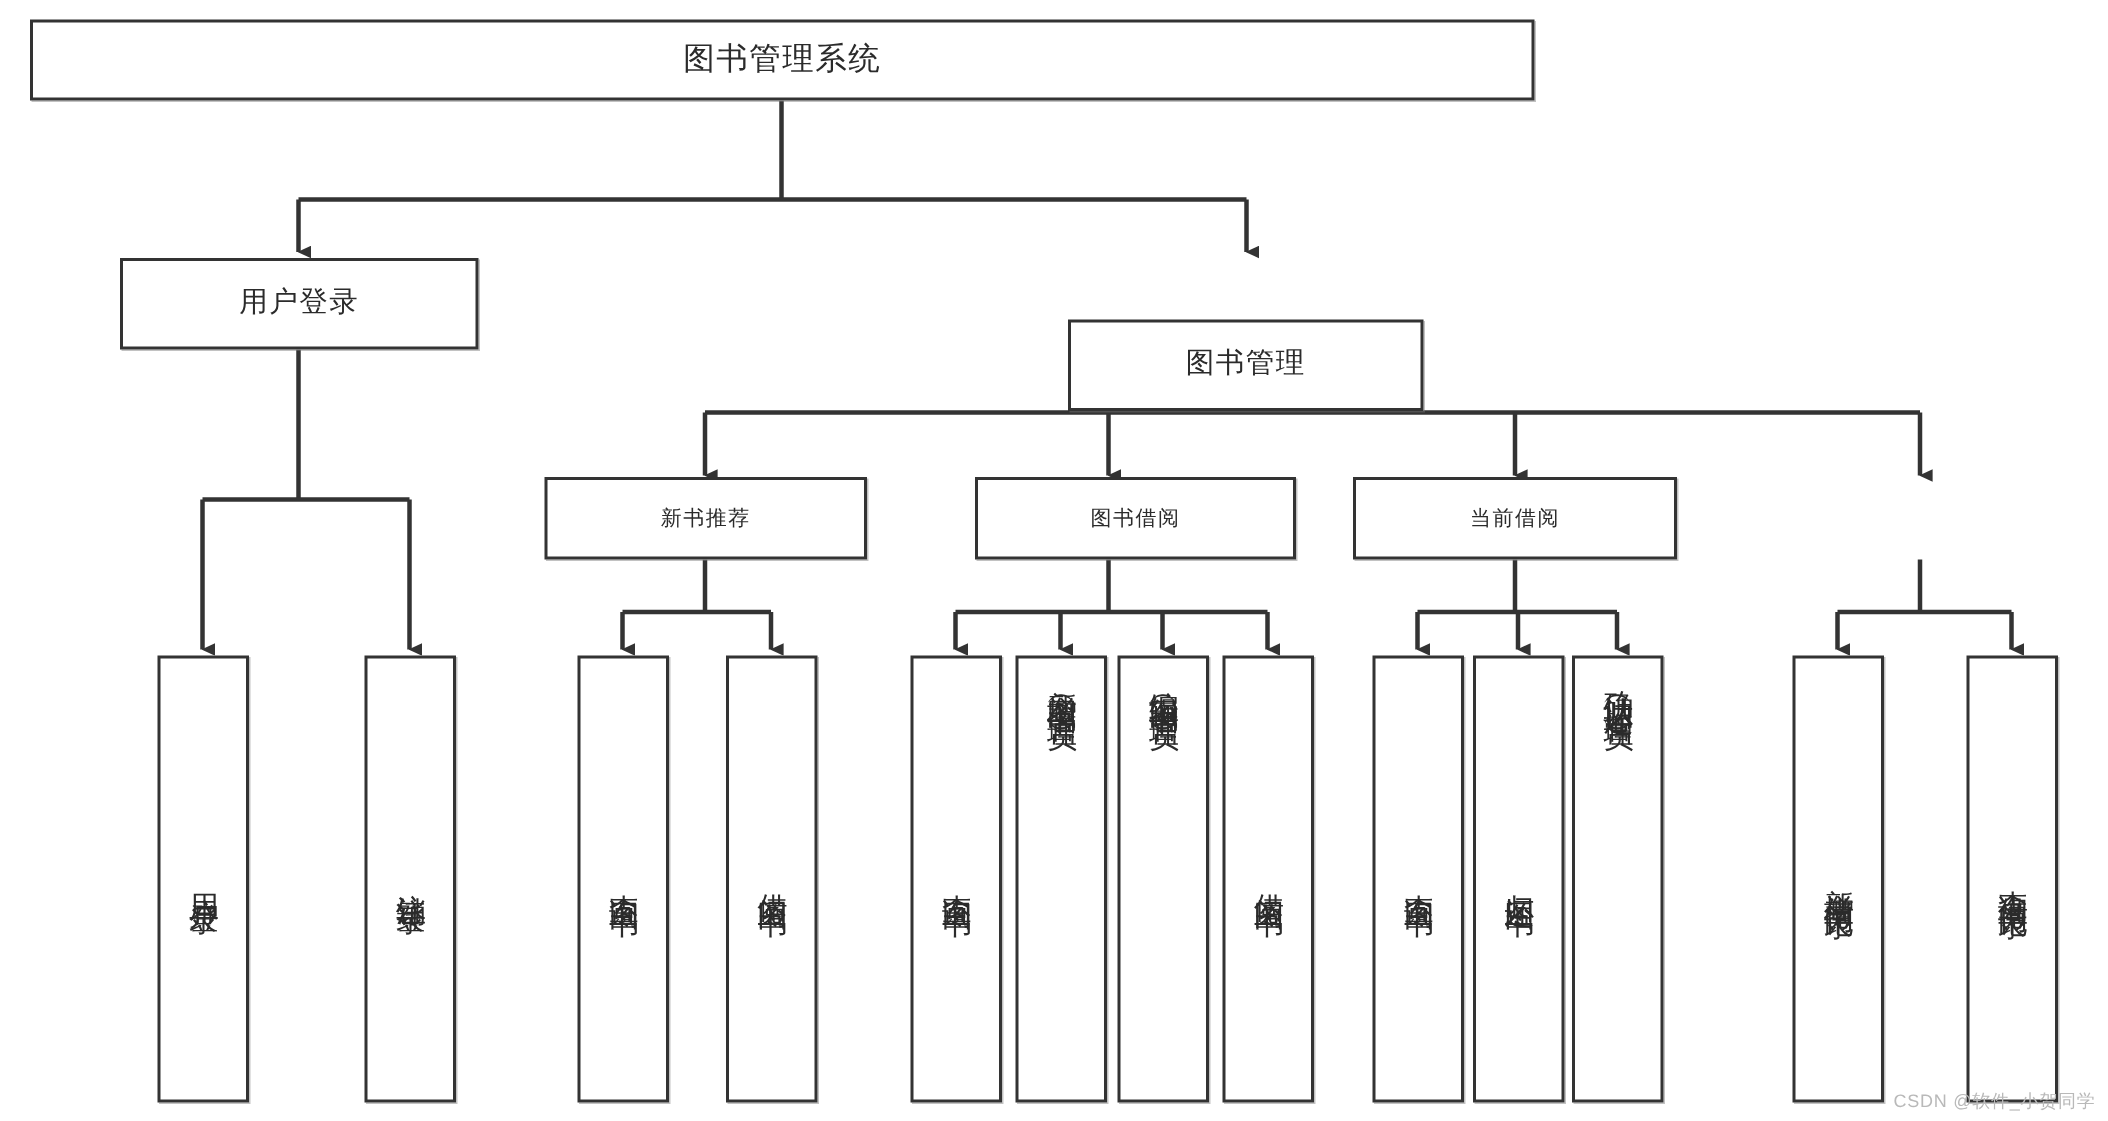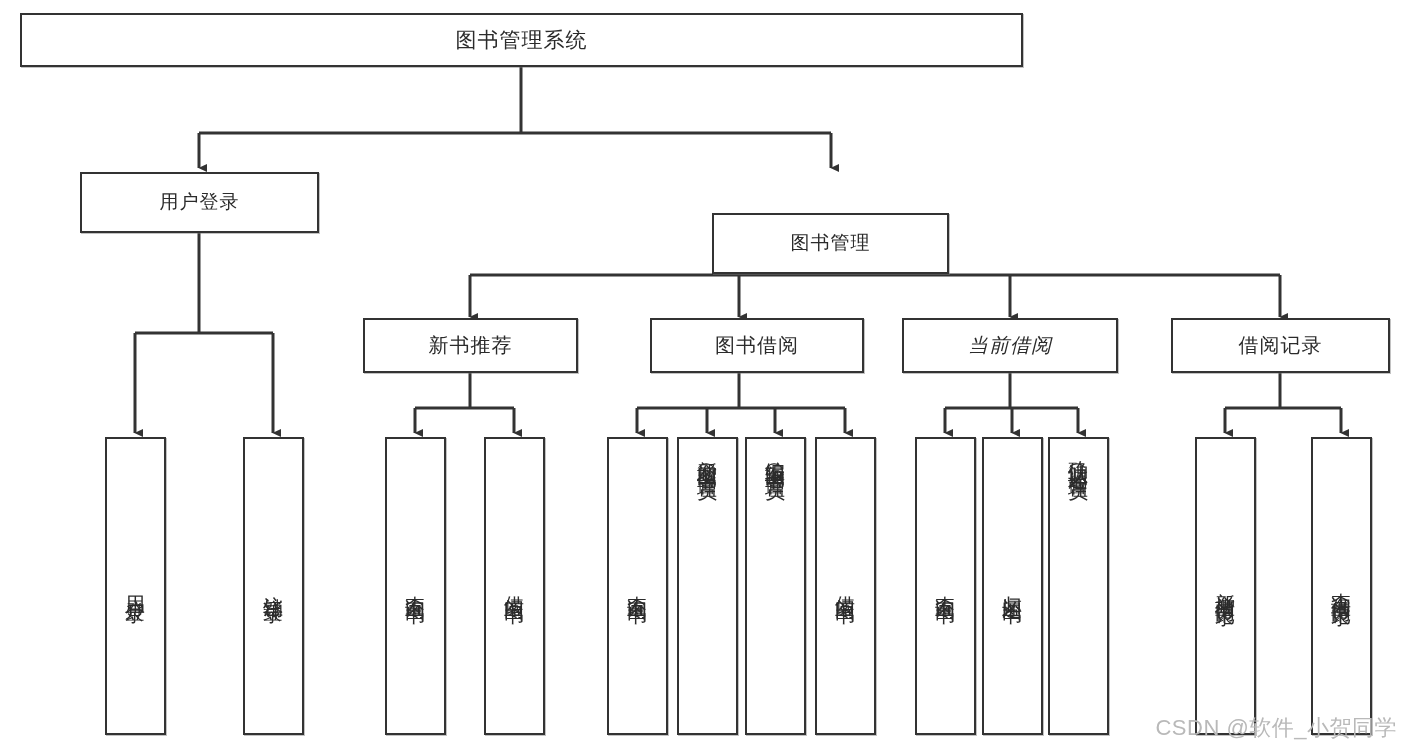--- a/index.html
+++ b/index.html
@@ -62,21 +62,21 @@
   }
   .node.lvl1 .label {
     font-size: 19px;
     letter-spacing: 1px;
   }
   
   .node.lvl2 {
     height: 55px;
   }
   .node.lvl2 .label {
-    font-size: 20px;
+    font-size: 14px;
     letter-spacing: 1px;
   }
   
   .node.leaf {
     top: 437px;
     height: 298px;
     align-items: flex-start;
     justify-content: center;
     padding-top: 0;
   }
@@ -92,21 +92,21 @@
     margin-top: auto;
     margin-bottom: auto;
   }
   .node.leaf.topaligned .label {
     margin-top: 6px;
   }
   .watermark {
     position: absolute;
     right: 8px;
     bottom: 4px;
-    font-size: 22px;
+    font-size: 12px;
     color: #b9b9b9;
     letter-spacing: 0.5px;
     z-index: 5;
     white-space: nowrap;
   }
 </style>
 </head>
 <body>
 
 <div id="diagram-root">
@@ -174,25 +174,22 @@
   <div class="node lvl1" style="left:712px; top:172px; width:237px;margin-top:41px;">
     <span class="label">图书管理</span>
   </div>
 
   <div class="node lvl2" style="left:363px; top:318px; width:215px;">
     <span class="label">新书推荐</span>
   </div>
   <div class="node lvl2" style="left:632px; top:318px; width:214px;margin-left:18px;">
     <span class="label">图书借阅</span>
   </div>
-  <div class="node lvl2" style="left:902px; top:318px; width:216px;font-style:italic;">
+  <div class="node lvl2" style="left:902px; top:318px; width:216px;">
     <span class="label">当前借阅</span>
-  </div>
-  <div class="node lvl2" style="left:1171px; top:318px; width:219px;">
-    <span class="label">借阅记录</span>
   </div>
 
   <div class="node leaf centered" style="left:105px; width:61px;">
     <span class="label">用户登录</span>
   </div>
   <div class="node leaf centered" style="left:243px; width:61px;">
     <span class="label">注销登录</span>
   </div>
 
   <div class="node leaf centered" style="left:385px; width:61px;">

